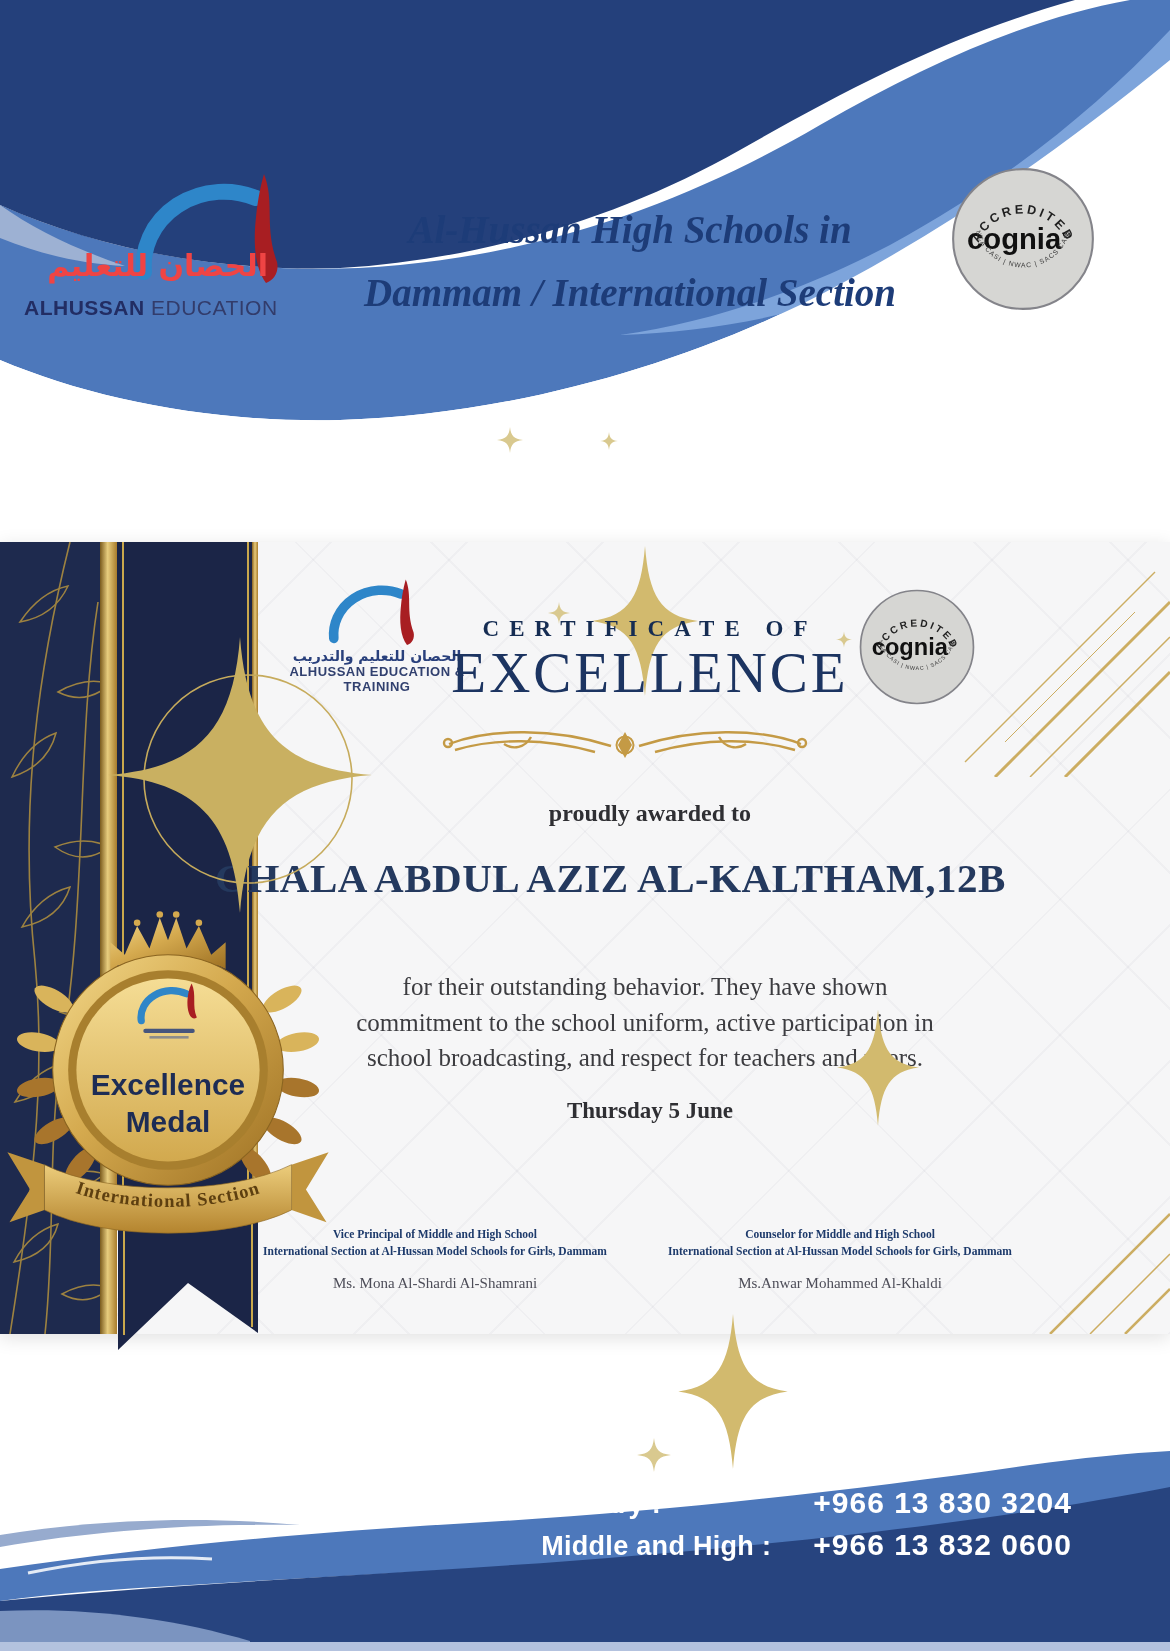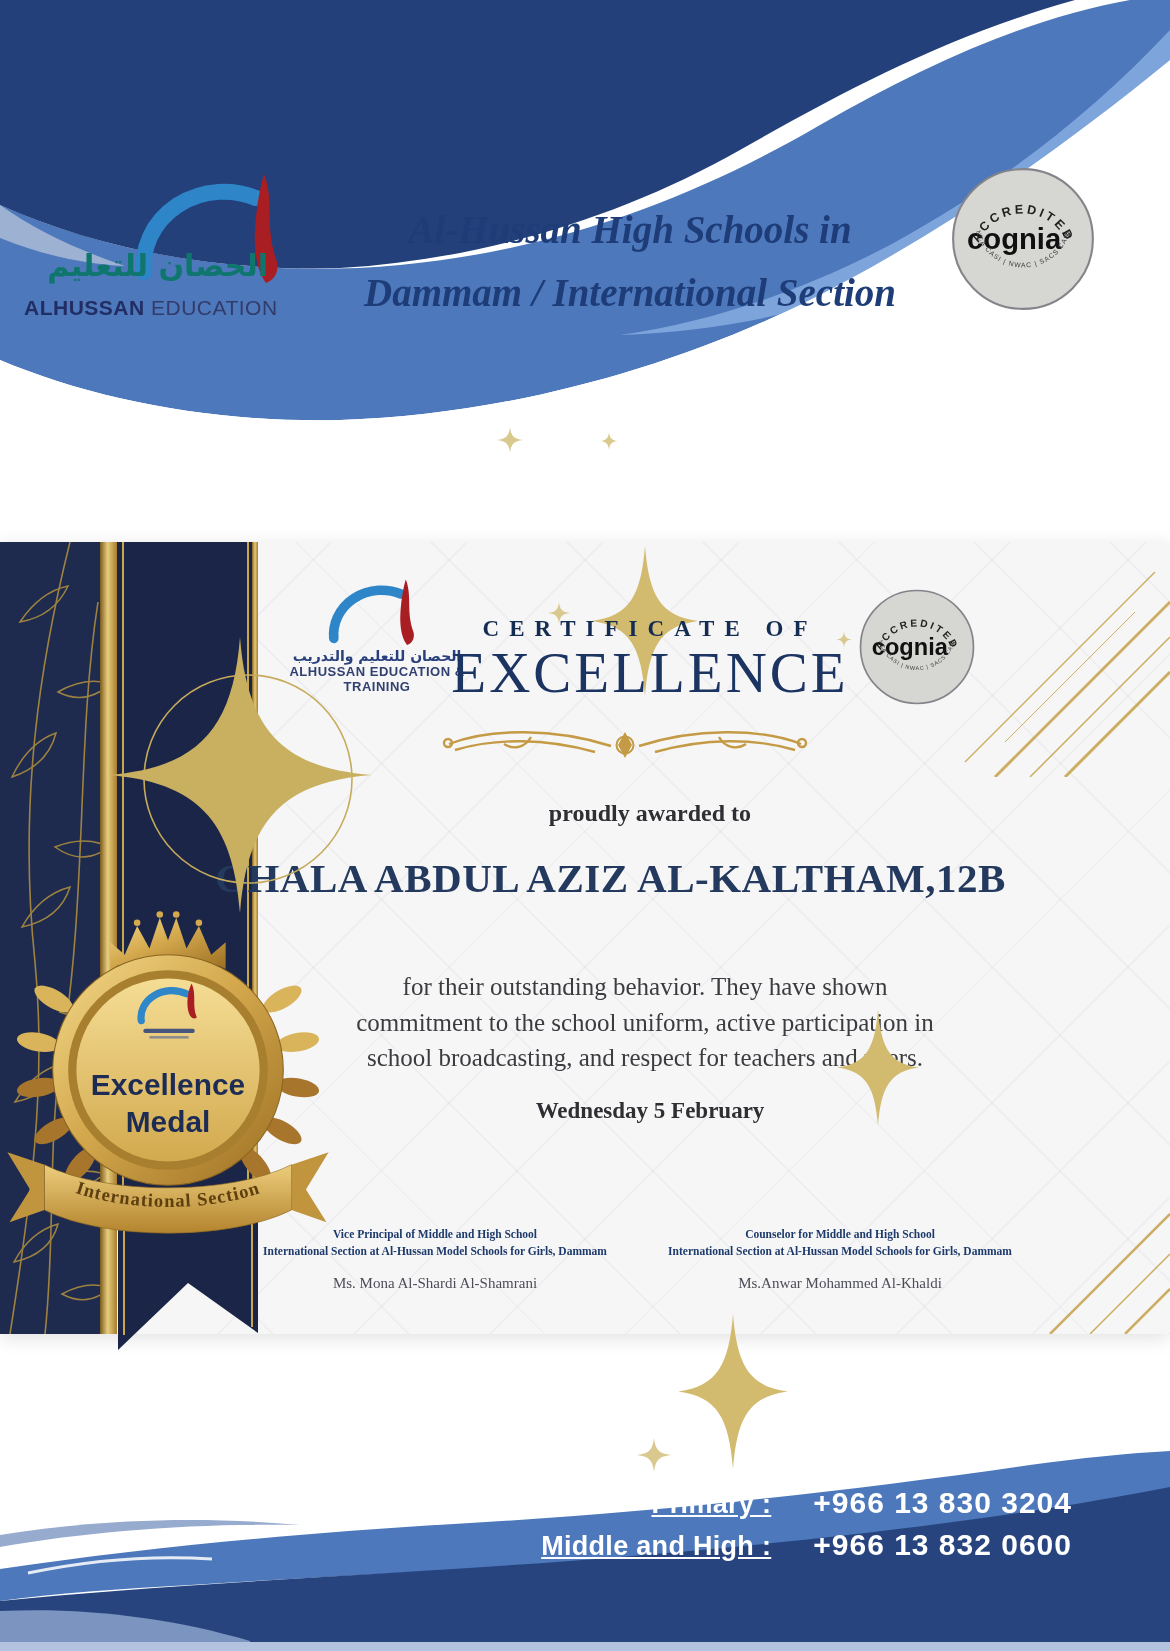--- a/index.html
+++ b/index.html
@@ -5,21 +5,21 @@
   html,body{margin:0;padding:0;background:#e8e8e8;}
   .page{position:relative;width:1170px;height:1651px;margin:0 auto;background:#fff;overflow:hidden;
         font-family:"Liberation Sans",sans-serif;}
   .abs{position:absolute;}
   svg{display:block;}
   
   .hdr-waves{left:0;top:0;width:1170px;height:560px;}
   .brand{left:18px;top:168px;width:330px;height:165px;}
   .brand-swoosh{position:absolute;left:118px;top:0;width:160px;height:120px;}
   .brand-ar{position:absolute;right:80px;top:80px;font-family:"DejaVu Sans",sans-serif;
-            font-size:30px;font-weight:bold;color:#0f766e;direction:rtl;}
+            font-size:30px;font-weight:bold;color:#ef4444;direction:rtl;}
   .brand-en{position:absolute;left:6px;top:128px;font-size:21px;letter-spacing:.5px;color:#323c6b;white-space:nowrap;}
   .brand-en b{font-weight:700;color:#222d63;}
   .script{left:330px;top:198px;width:600px;text-align:center;color:#1d3c78;
           font-family:"Liberation Serif",serif;font-style:italic;font-weight:700;
           font-size:39px;line-height:1.62;}
   
   .cbadge .disc{fill:#d6d6d3;stroke:#84848a;stroke-width:2;}
   .cbadge .arc-top{font-size:12px;font-weight:bold;letter-spacing:3px;fill:#1f1f1f;font-family:"Liberation Sans",sans-serif;}
   .cbadge .arc-bot{font-size:6.5px;letter-spacing:1px;fill:#3a3a3a;font-family:"Liberation Sans",sans-serif;}
   .cbadge .cbrand{font-size:28px;font-weight:bold;fill:#101010;font-family:"Liberation Sans",sans-serif;}
@@ -55,21 +55,21 @@
   .sig-name{margin-top:14px;font-family:"Liberation Serif",serif;font-size:15px;color:#4d4d58;}
   .cert-logo{left:272px;top:34px;width:210px;text-align:center;}
   .cert-logo .ar{font-family:"DejaVu Sans",sans-serif;font-size:14px;font-weight:bold;color:#29407c;direction:rtl;}
   .cert-logo .en{font-size:13px;letter-spacing:.5px;color:#31406f;font-weight:bold;}
   .sparkle path{fill:#d2ba6e;}
   .sparkle.pale path{fill:#d9c98f;}
   
   .ftr-waves{left:0;top:1451px;width:1170px;height:200px;}
   .contact{top:1486px;right:98px;display:grid;grid-template-columns:auto auto;
     column-gap:42px;row-gap:8px;align-items:baseline;color:#fff;}
-  .contact .lbl{text-align:right;font-weight:800;font-size:27px;letter-spacing:.3px;text-decoration:underline;}
+  .contact .lbl{font-weight:800;font-size:27px;letter-spacing:.3px;}
   .contact .ph{font-weight:800;font-size:30px;letter-spacing:1px;white-space:nowrap;}
 </style>
 </head>
 <body>
 
 <div class="page">
 
   <svg class="abs hdr-waves" viewBox="0 0 1170 560">
     <rect width="1170" height="560" fill="#ffffff"></rect>
     <path fill="#4d78bb" d="M0,205 C120,258 260,278 400,265 C560,250 700,195 820,125 C930,62 1030,18 1130,0 L1170,0 L1170,60 C1060,150 940,235 800,305 C660,372 500,415 340,420 C215,423 95,400 0,360 Z"></path>
@@ -276,21 +276,21 @@
         </g>
         <use href="#flL" transform="translate(380,0) scale(-1,1)"></use>
       </g>
       <path d="M190,8 L197,21 L190,34 L183,21 Z" fill="#c49a45"></path>
       <circle cx="190" cy="21" r="8.5" fill="none" stroke="#c49a45" stroke-width="2"></circle>
     </svg>
 
     <div class="abs awarded">proudly awarded to</div>
     <div class="abs recipient">GHALA ABDUL AZIZ AL-KALTHAM,12B</div>
     <p class="abs bodytxt">for their outstanding behavior. They have shown commitment to the school uniform, active participation in school broadcasting, and respect for teachers and peers.</p>
-    <div class="abs datetxt">Wednesday 5 February</div>
+    <div class="abs datetxt">Thursday 5 June</div>
 
     <svg class="abs sparkle" style="left:830px;top:466px" width="96" height="120" viewBox="-55 -77 110 155">
       <path d="M0,-75 C4,-26 15,-5 53,0 C15,5 4,26 0,75 C-4,26 -15,5 -53,0 C-15,-5 -4,-26 0,-75 Z"></path>
       </svg>
 
     <div class="abs sigs">
       <div class="sig">
         <div class="sig-title">
           <div>Vice Principal of Middle and High School</div>
           <div>International Section at Al-Hussan Model Schools for Girls, Dammam</div>

